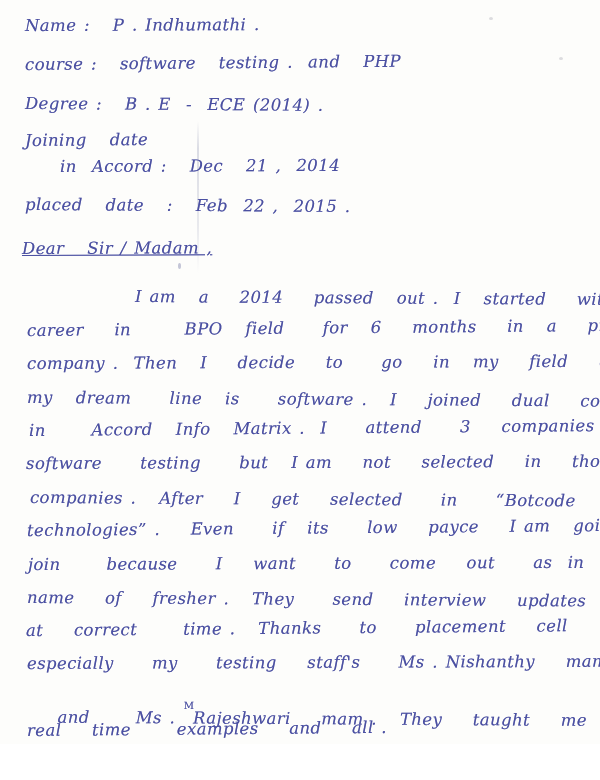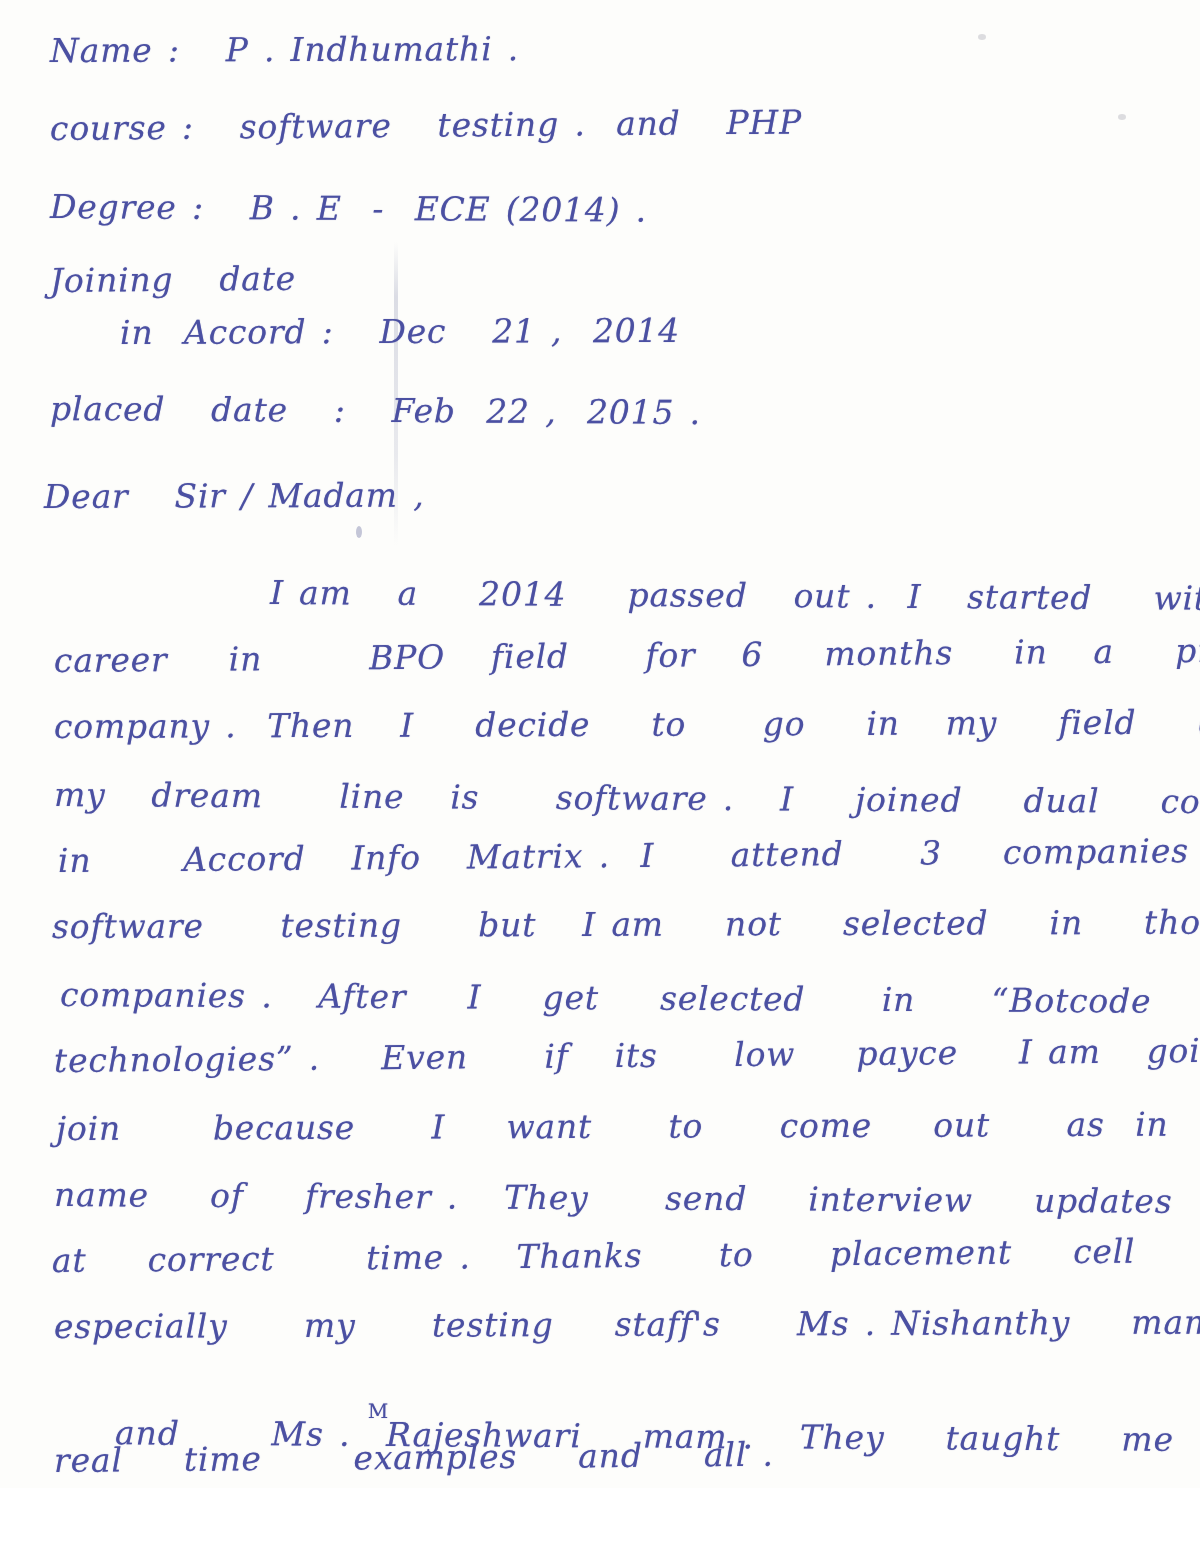--- a/index.html
+++ b/index.html
@@ -45,21 +45,21 @@
   <div class="speck s2"></div>
   <div class="speck s3"></div>
 
   <div class="hline rot-c" style="left:25px; top:16px;">Name :   P . Indhumathi .</div>
   <div class="hline rot-a" style="left:25px; top:55px;">course :   software   testing .  and   PHP</div>
   <div class="hline rot-b" style="left:25px; top:94px;">Degree :   B . E  -  ECE (2014) .</div>
   <div class="hline rot-a" style="left:25px; top:131px;">Joining   date</div>
   <div class="hline rot-c" style="left:60px; top:157px;">in  Accord :   Dec   21 ,  2014</div>
   <div class="hline rot-b" style="left:25px; top:195px;">placed   date   :   Feb  22 ,  2015 .</div>
 
-  <div class="hline rot-c" style="left:22px; top:239px;">Dear   Sir / Madam ,</div>
+  <div class="hline rot-c" style="left:22px; top:239px;text-decoration:underline;">Dear   Sir / Madam ,</div>
 
   <div class="hline rot-b" style="left:135px; top:287px;">I am   a    2014    passed   out .  I   started    with   my</div>
   <div class="hline rot-a" style="left:27px; top:321px;">career    in       BPO   field     for   6    months    in   a    private</div>
   <div class="hline rot-c" style="left:27px; top:354px;">company .  Then   I    decide    to     go    in   my    field    (ie)</div>
   <div class="hline rot-b" style="left:27px; top:388px;">my   dream     line   is     software .   I    joined    dual    course</div>
   <div class="hline rot-a" style="left:29px; top:421px;">in      Accord   Info   Matrix .  I     attend     3    companies    in</div>
   <div class="hline rot-c" style="left:26px; top:454px;">software     testing     but   I am    not    selected    in    those</div>
   <div class="hline rot-b" style="left:30px; top:488px;">companies .   After    I    get    selected     in     “Botcode</div>
   <div class="hline rot-a" style="left:27px; top:521px;">technologies” .    Even     if   its     low    payce    I am   going    to</div>
   <div class="hline rot-c" style="left:28px; top:555px;">join      because     I    want     to     come    out     as  in   the</div>

